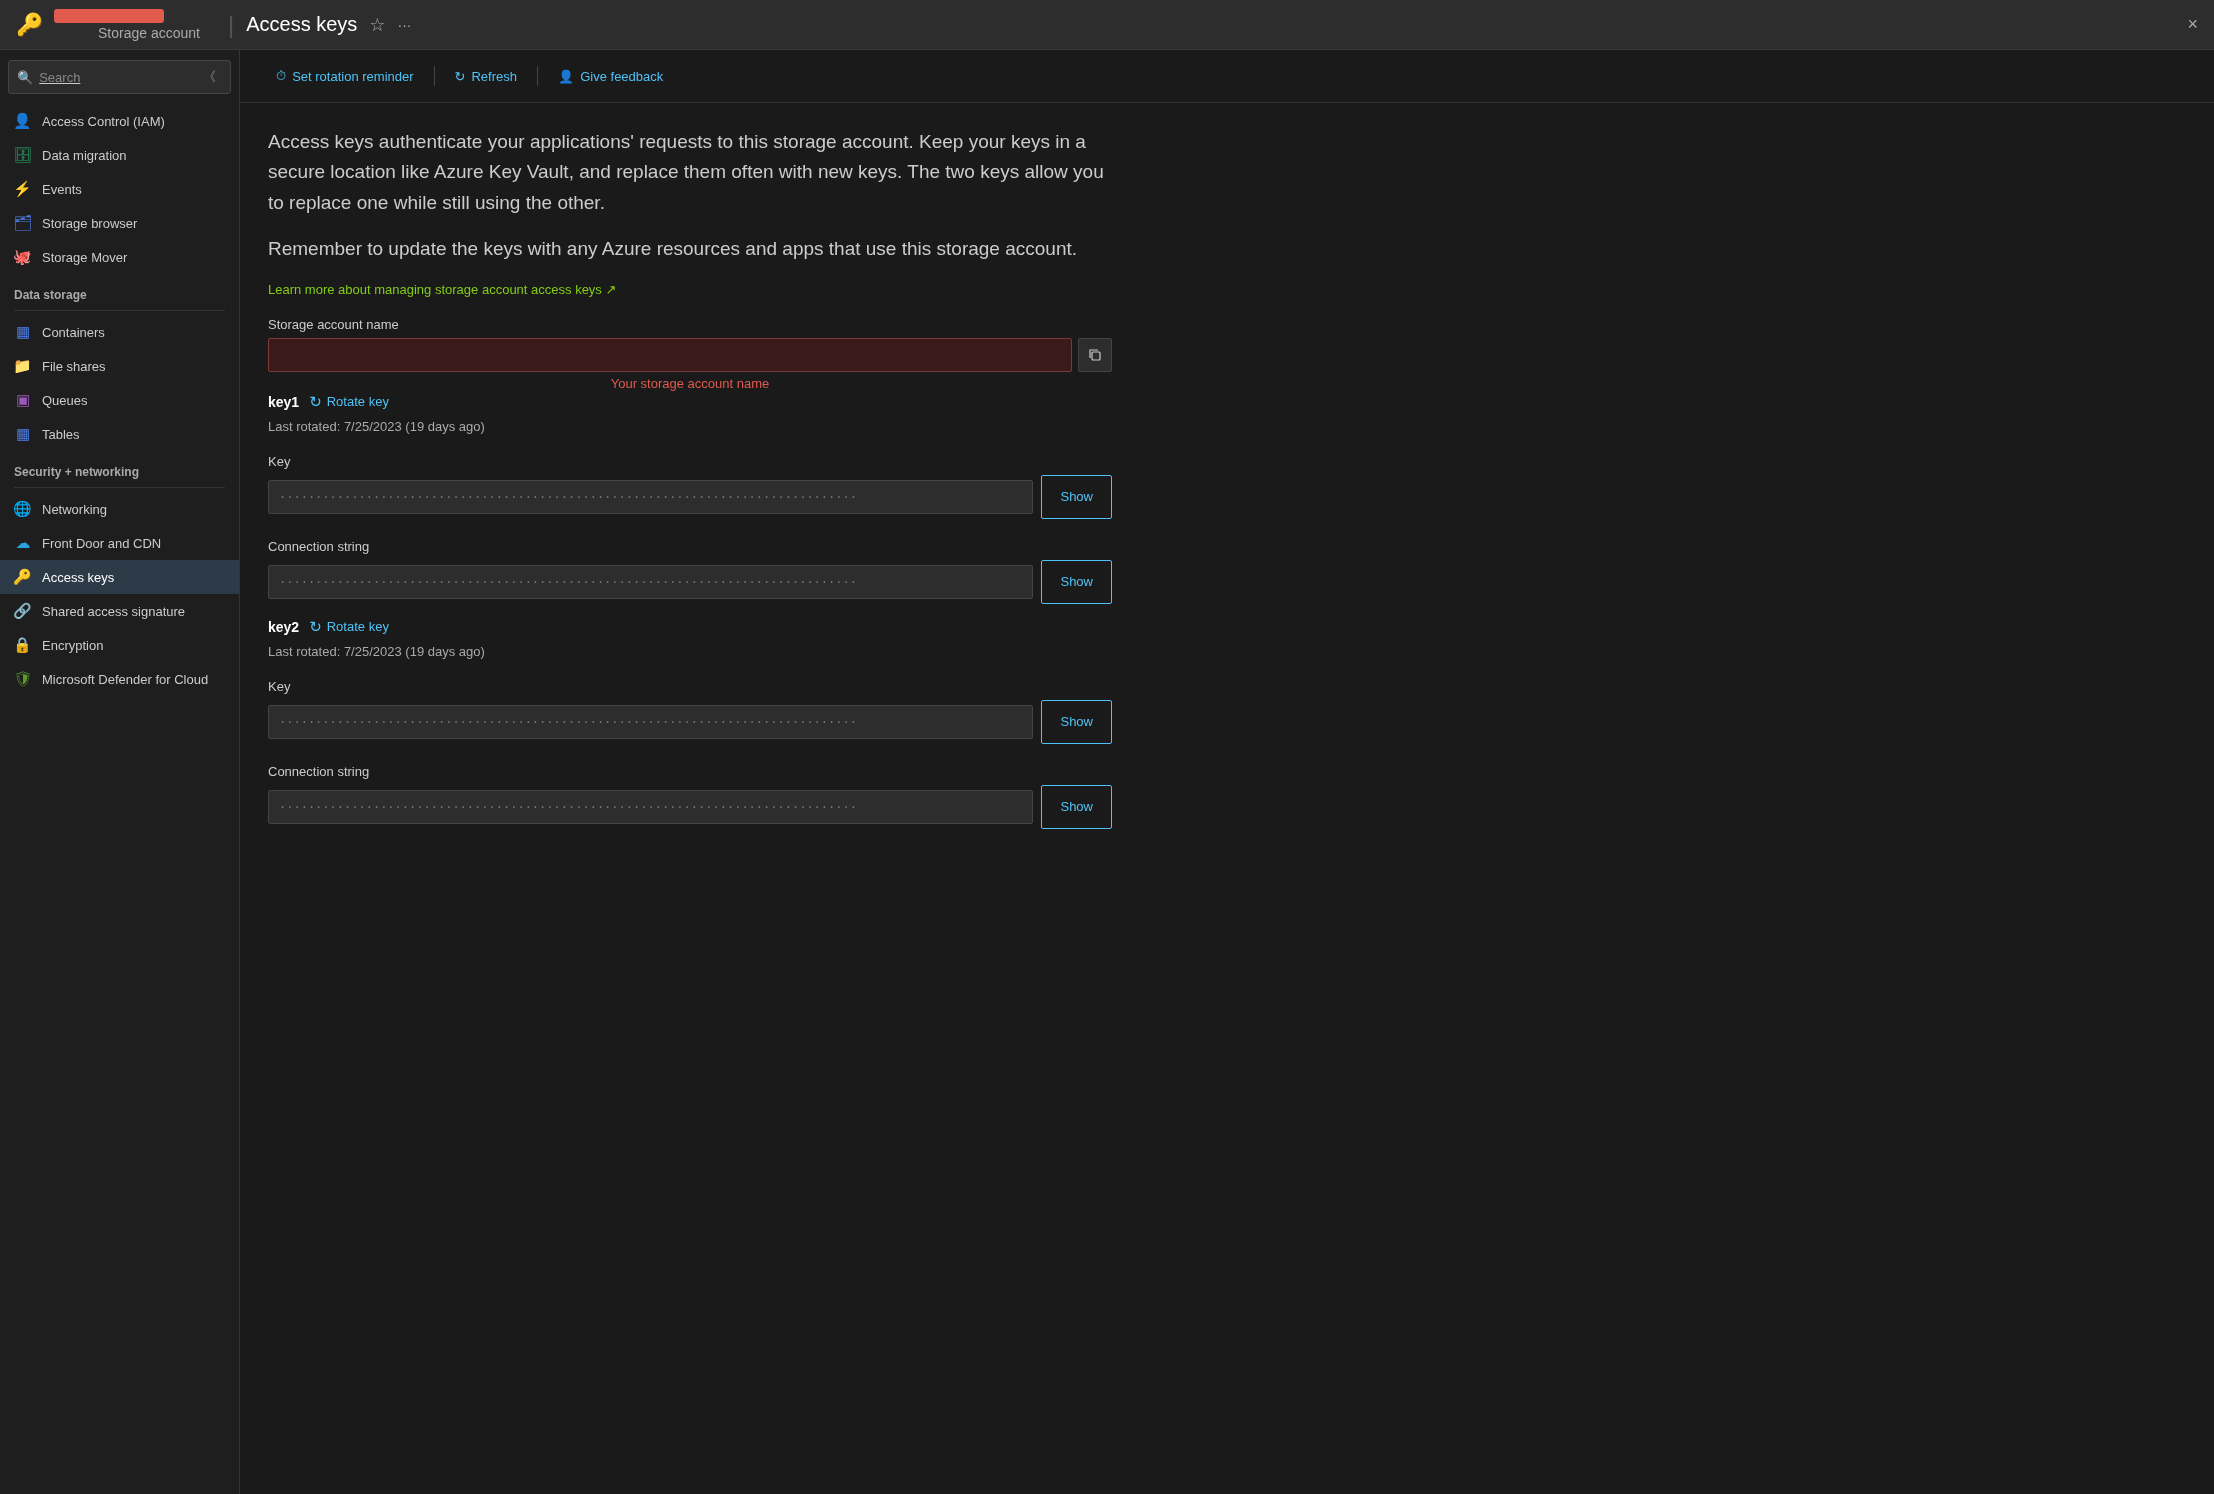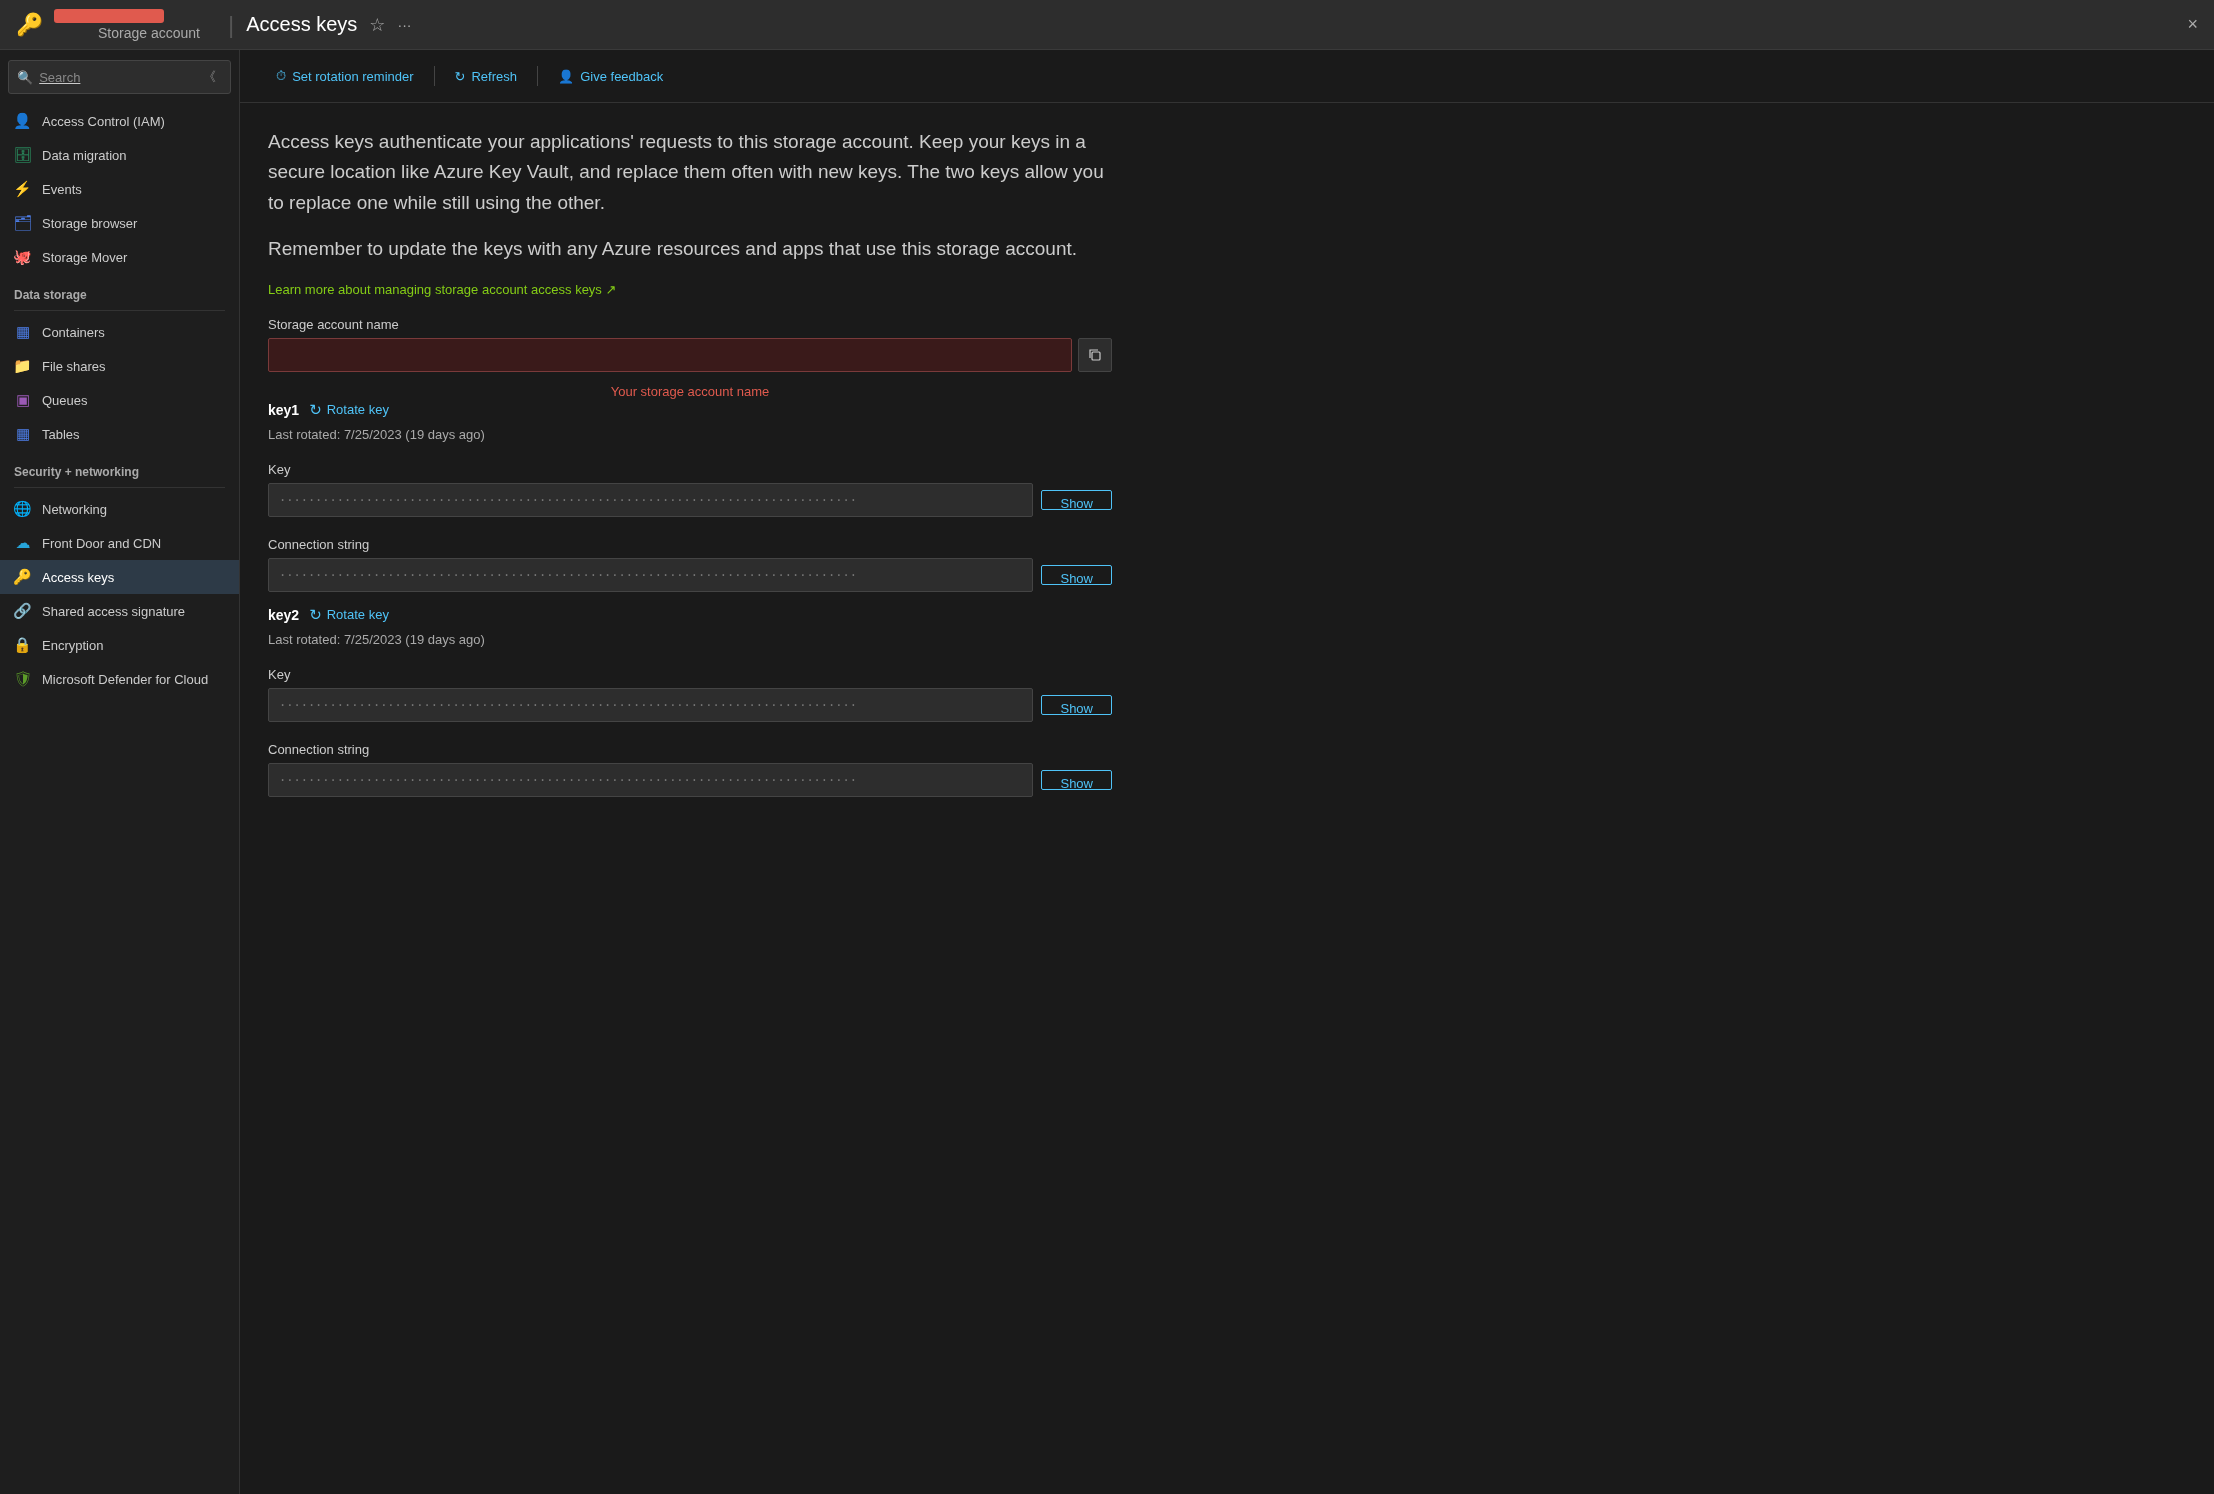--- a/index.html
+++ b/index.html
@@ -235,21 +235,21 @@
     .storage-name-input {
       background: #3a1f1f;
       border-color: #7a3a3a;
       color: #e05a4e;
       font-size: 13px;
     }
     .storage-name-label-center {
       text-align: center;
       color: #e05a4e;
       font-size: 13px;
-      margin-top: 12px;
+      margin-top: 4px;
     }
     .copy-btn {
       background: #2d2d2d;
       border: 1px solid #444;
       color: #ccc;
       width: 34px;
       height: 34px;
       cursor: pointer;
       display: flex;
       align-items: center;
@@ -312,21 +312,21 @@
       font-family: monospace;
     }
     .show-btn {
       background: transparent;
       border: 1px solid #4fc3f7;
       color: #4fc3f7;
       padding: 5px 18px;
       font-size: 13px;
       cursor: pointer;
       border-radius: 2px;
-      height: 20px;
+      height: 44px;
       white-space: nowrap;
     }
 
     
     .icon-iam { color: #5ba3e0; }
     .icon-migration { color: #2da86e; }
     .icon-events { color: #e8c228; }
     .icon-browser { color: #4d7ee8; }
     .icon-mover { color: #c862a8; }
     .icon-containers { color: #4d7ee8; }

